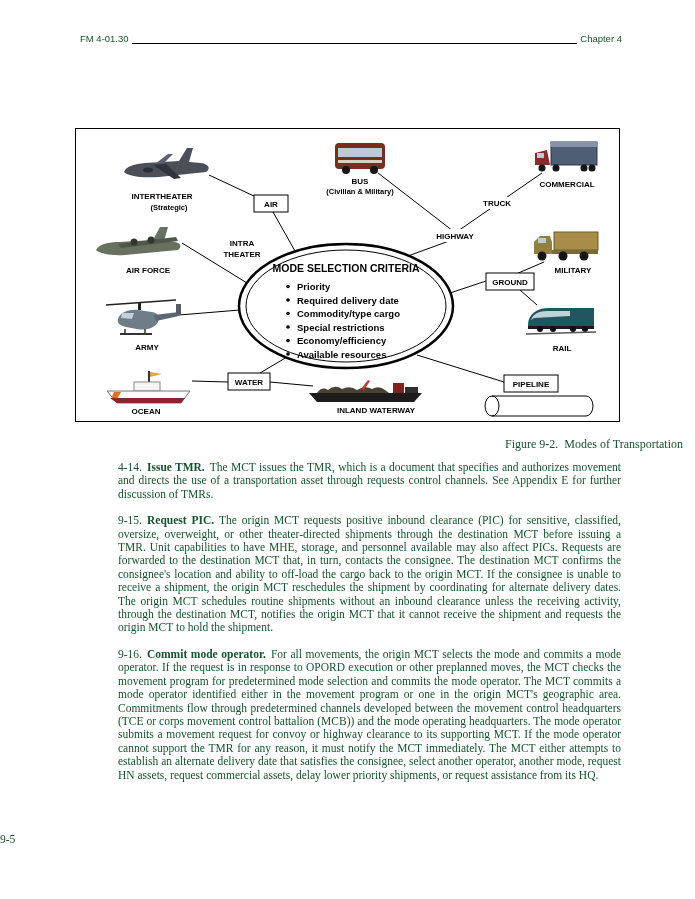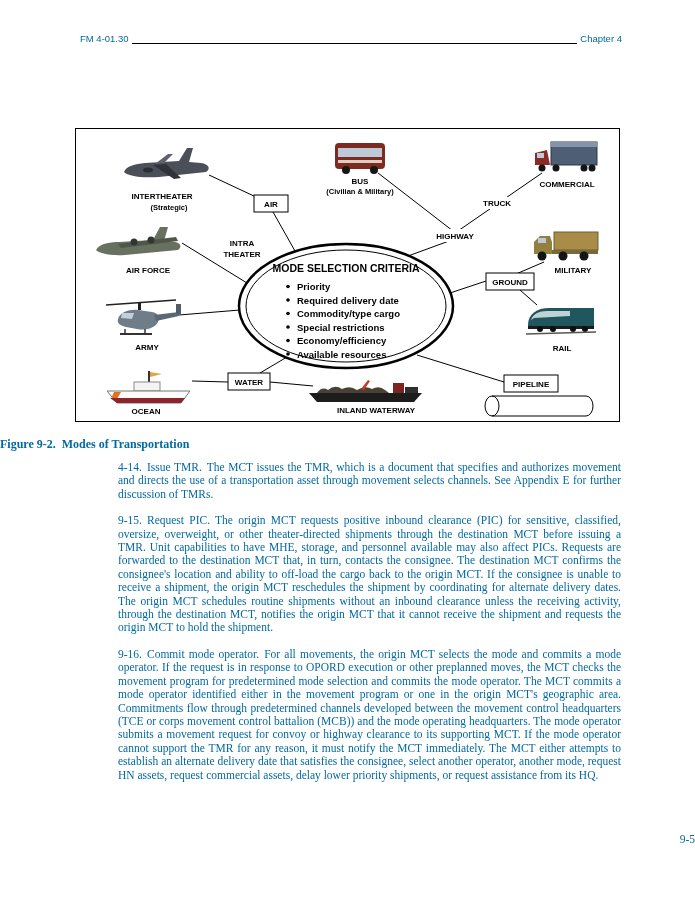--- a/index.html
+++ b/index.html
@@ -1,38 +1,38 @@
 <!DOCTYPE html>
 <html><head>
 <meta charset="utf-8">
 <style>
   * { box-sizing: border-box; }
   html,body { margin:0; padding:0; background:#fff; }
   .page { position:relative; width:695px; height:899px; background:#ffffff; overflow:hidden;
-          font-family:"Liberation Serif", serif; color:#0369a1; }
+          font-family:"Liberation Serif", serif; color:#14532d; }
 
   
   .header { position:absolute; left:80px; right:73px; top:33px; display:flex; align-items:flex-end;
             font-family:"Liberation Sans", sans-serif; font-size:9.5px; }
   .header-rule { flex:1 1 auto; border-bottom:1px solid #000; height:3px; margin:0 3px; }
 
   
   .figure-box { position:absolute; left:75px; top:128px; width:545px; height:294px; border:1px solid #000; background:#fff; }
   .figure-box svg { display:block; }
-  .caption { position:absolute; left:0; right:12px; top:437px; text-align:left; font-weight:bold;
+  .caption { position:absolute; left:0; right:12px; top:437px; text-align:right; font-weight:normal;
              font-size:12px; white-space:pre-wrap; }
 
   
   .content { position:absolute; left:118px; top:461px; width:503px; font-size:11.5px;
              line-height:13.4px; text-align:justify; }
   .content p { margin:0 0 13px 0; }
   .pnum  { margin-right:5px; }
-  .ptitle{ margin-right:5px; font-weight:normal; }
-
-  .page-number { position:absolute; left:0; right:0; top:833px; text-align:right; font-size:11.5px; }
+  .ptitle{ margin-right:5px; font-weight:bold; }
+
+  .page-number { position:absolute; left:0; right:0; top:833px; text-align:left; font-size:11.5px; }
 
   
   .lbl     { font-family:"Liberation Sans", sans-serif; font-size:8px;   font-weight:bold; fill:#000; }
   .lbl-sub { font-family:"Liberation Sans", sans-serif; font-size:7.5px; font-weight:bold; fill:#000; }
   .etitle  { font-family:"Liberation Sans", sans-serif; font-size:10.5px; font-weight:bold; fill:#000; }
   .ebullet { font-family:"Liberation Sans", sans-serif; font-size:9.5px;  font-weight:bold; fill:#000; }
 </style>
 </head>
 <body>
 
@@ -214,21 +214,21 @@
         <path d="M510 267 A 7 10 0 0 1 510 287"></path>
       </g>
 
     </svg>
   </div>
 
   <div class="caption">Figure 9-2.  Modes of Transportation</div>
 
   <div class="content">
     <p>
-      <span class="pnum">4-14.</span><b class="ptitle">Issue TMR.</b><span>The MCT issues the TMR, which is a document that specifies and authorizes movement and directs the use of a transportation asset through movement selects channels. See Appendix E for further discussion of TMRs.</span>
+      <span class="pnum">4-14.</span><b class="ptitle">Issue TMR.</b><span>The MCT issues the TMR, which is a document that specifies and authorizes movement and directs the use of a transportation asset through requests control channels. See Appendix E for further discussion of TMRs.</span>
     </p>
     <p>
       <span class="pnum">9-15.</span><b class="ptitle">Request PIC.</b><span>The origin MCT requests positive inbound clearance (PIC) for sensitive, classified, oversize, overweight, or other theater-directed shipments through the destination MCT before issuing a TMR. Unit capabilities to have MHE, storage, and personnel available may also affect PICs. Requests are forwarded to the destination MCT that, in turn, contacts the consignee. The destination MCT confirms the consignee's location and ability to off-load the cargo back to the origin MCT. If the consignee is unable to receive a shipment, the origin MCT reschedules the shipment by coordinating for alternate delivery dates. The origin MCT schedules routine shipments without an inbound clearance unless the receiving activity, through the destination MCT, notifies the origin MCT that it cannot receive the shipment and requests the origin MCT to hold the shipment.</span>
     </p>
     <p>
       <span class="pnum">9-16.</span><b class="ptitle">Commit mode operator.</b><span>For all movements, the origin MCT selects the mode and commits a mode operator. If the request is in response to OPORD execution or other preplanned moves, the MCT checks the movement program for predetermined mode selection and commits the mode operator. The MCT commits a mode operator identified either in the movement program or one in the origin MCT's geographic area. Commitments flow through predetermined channels developed between the movement control headquarters (TCE or corps movement control battalion (MCB)) and the mode operating headquarters. The mode operator submits a movement request for convoy or highway clearance to its supporting MCT. If the mode operator cannot support the TMR for any reason, it must notify the MCT immediately. The MCT either attempts to establish an alternate delivery date that satisfies the consignee, select another operator, another mode, request HN assets, request commercial assets, delay lower priority shipments, or request assistance from its HQ.</span>
     </p>
   </div>
 
   <div class="page-number">9-5</div>

